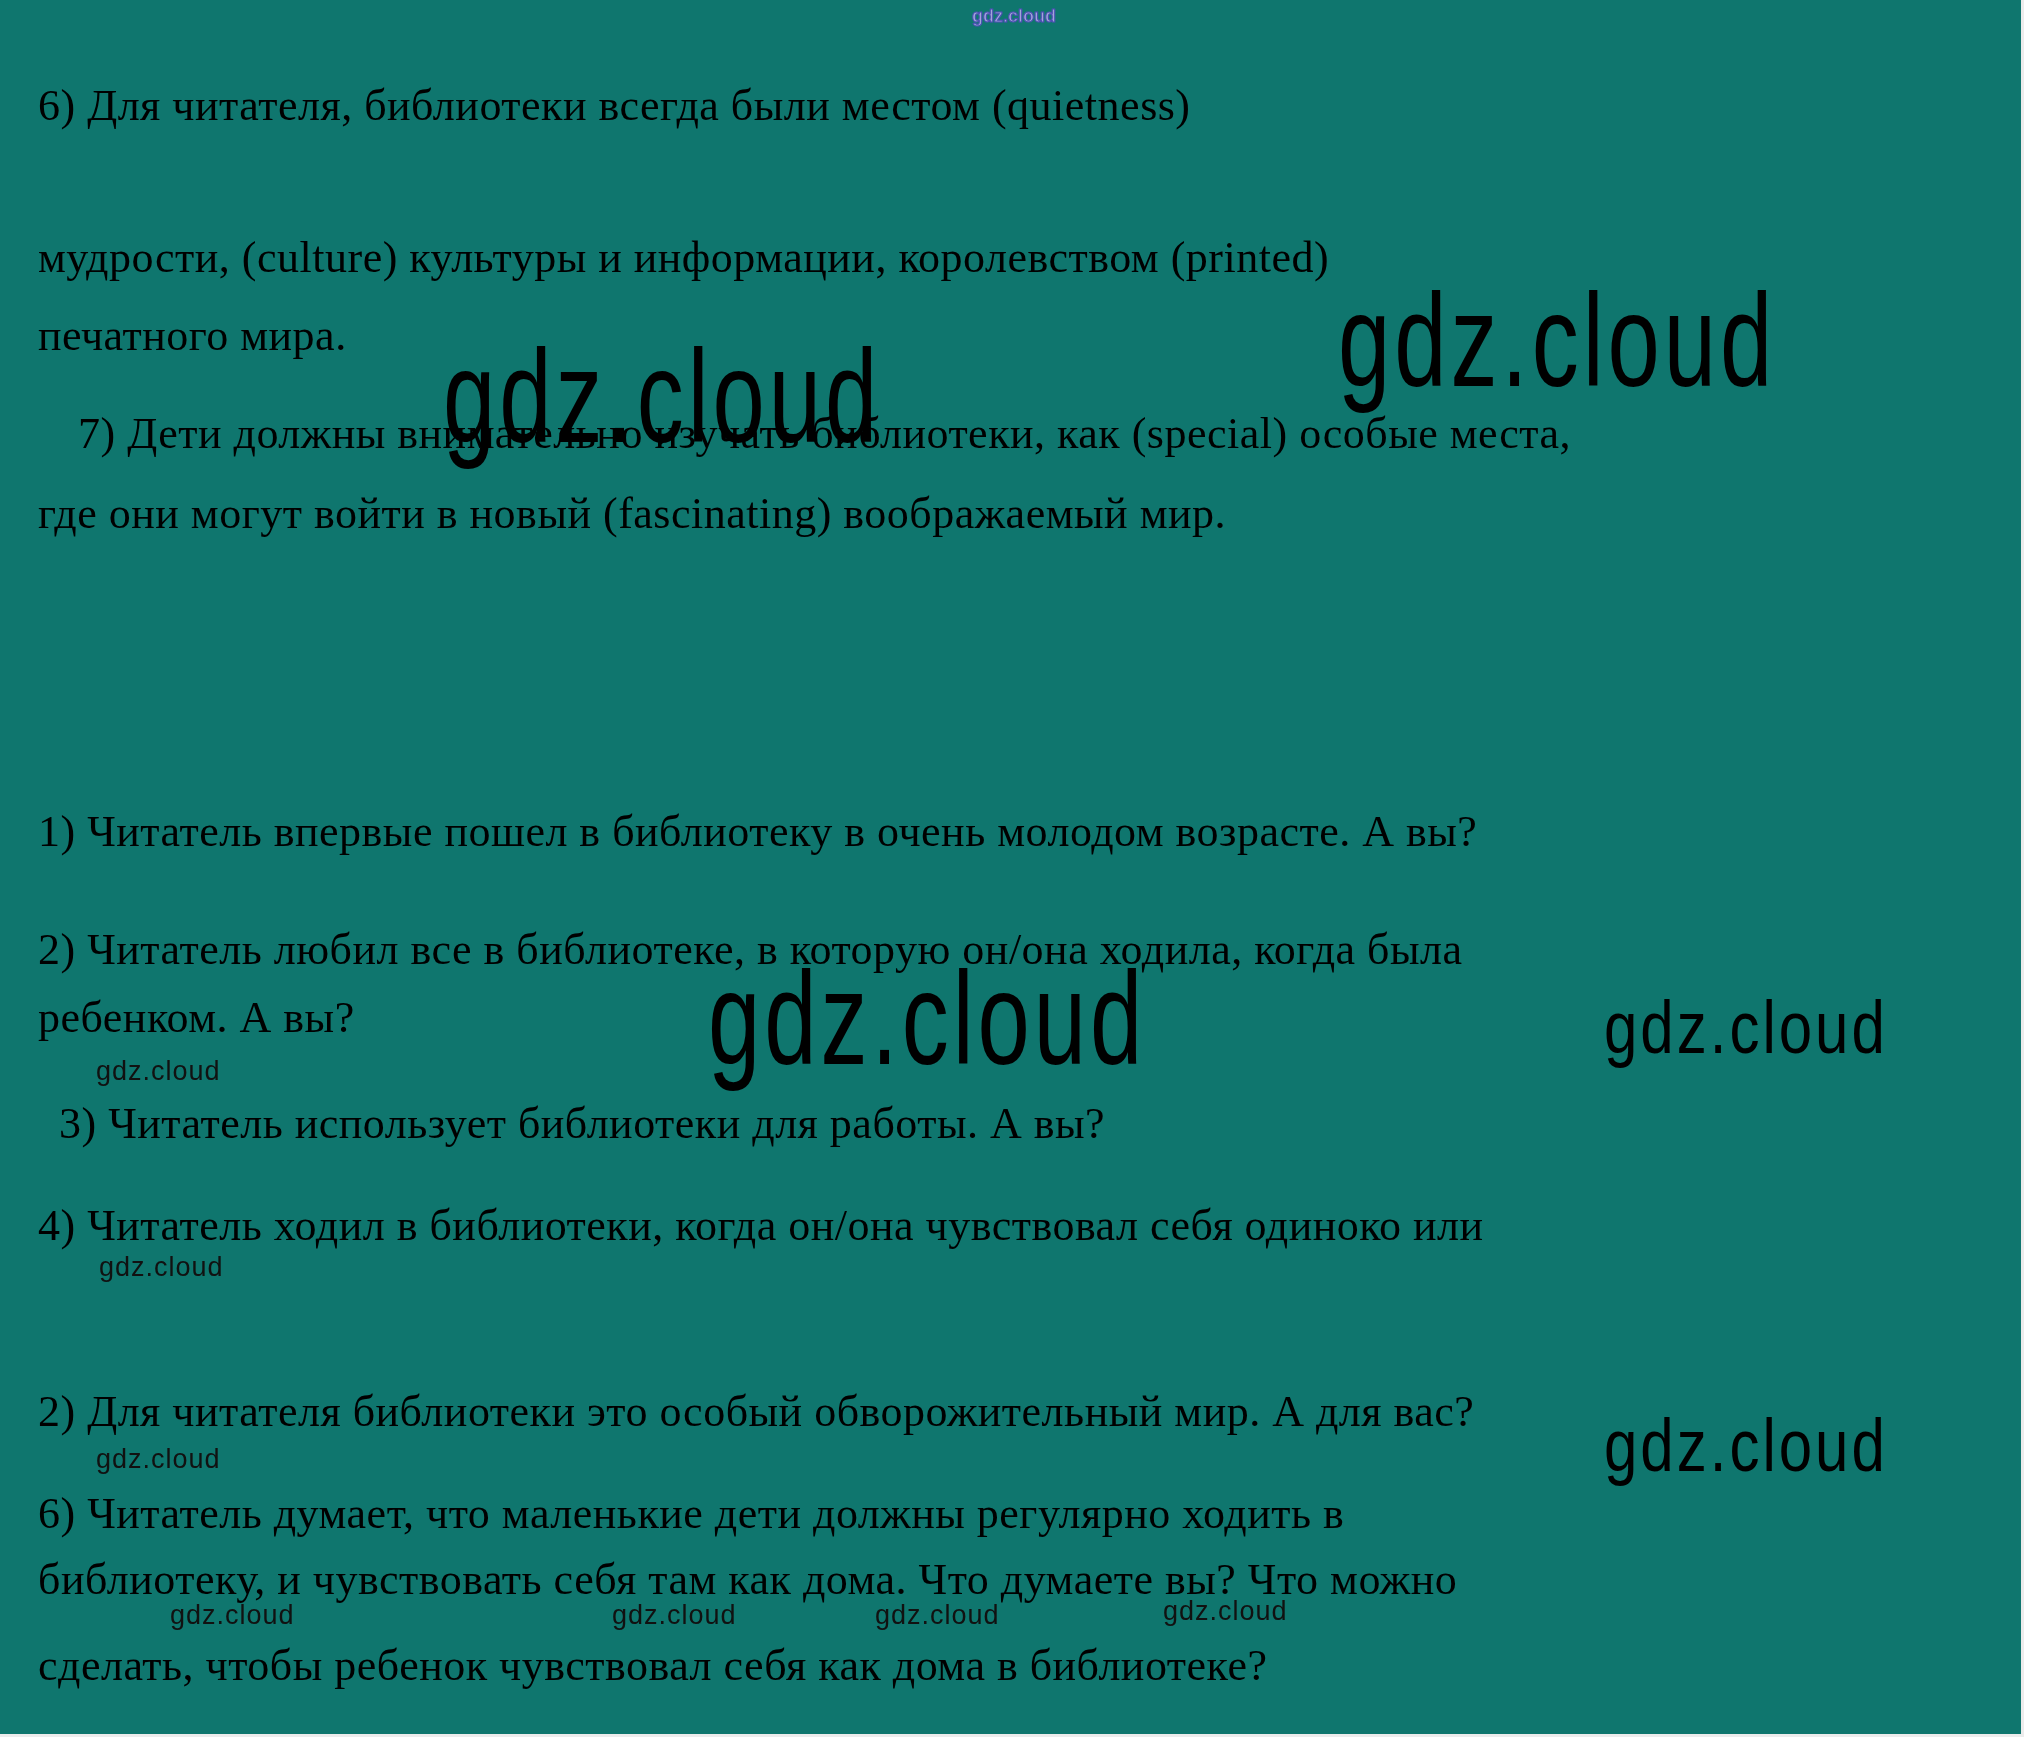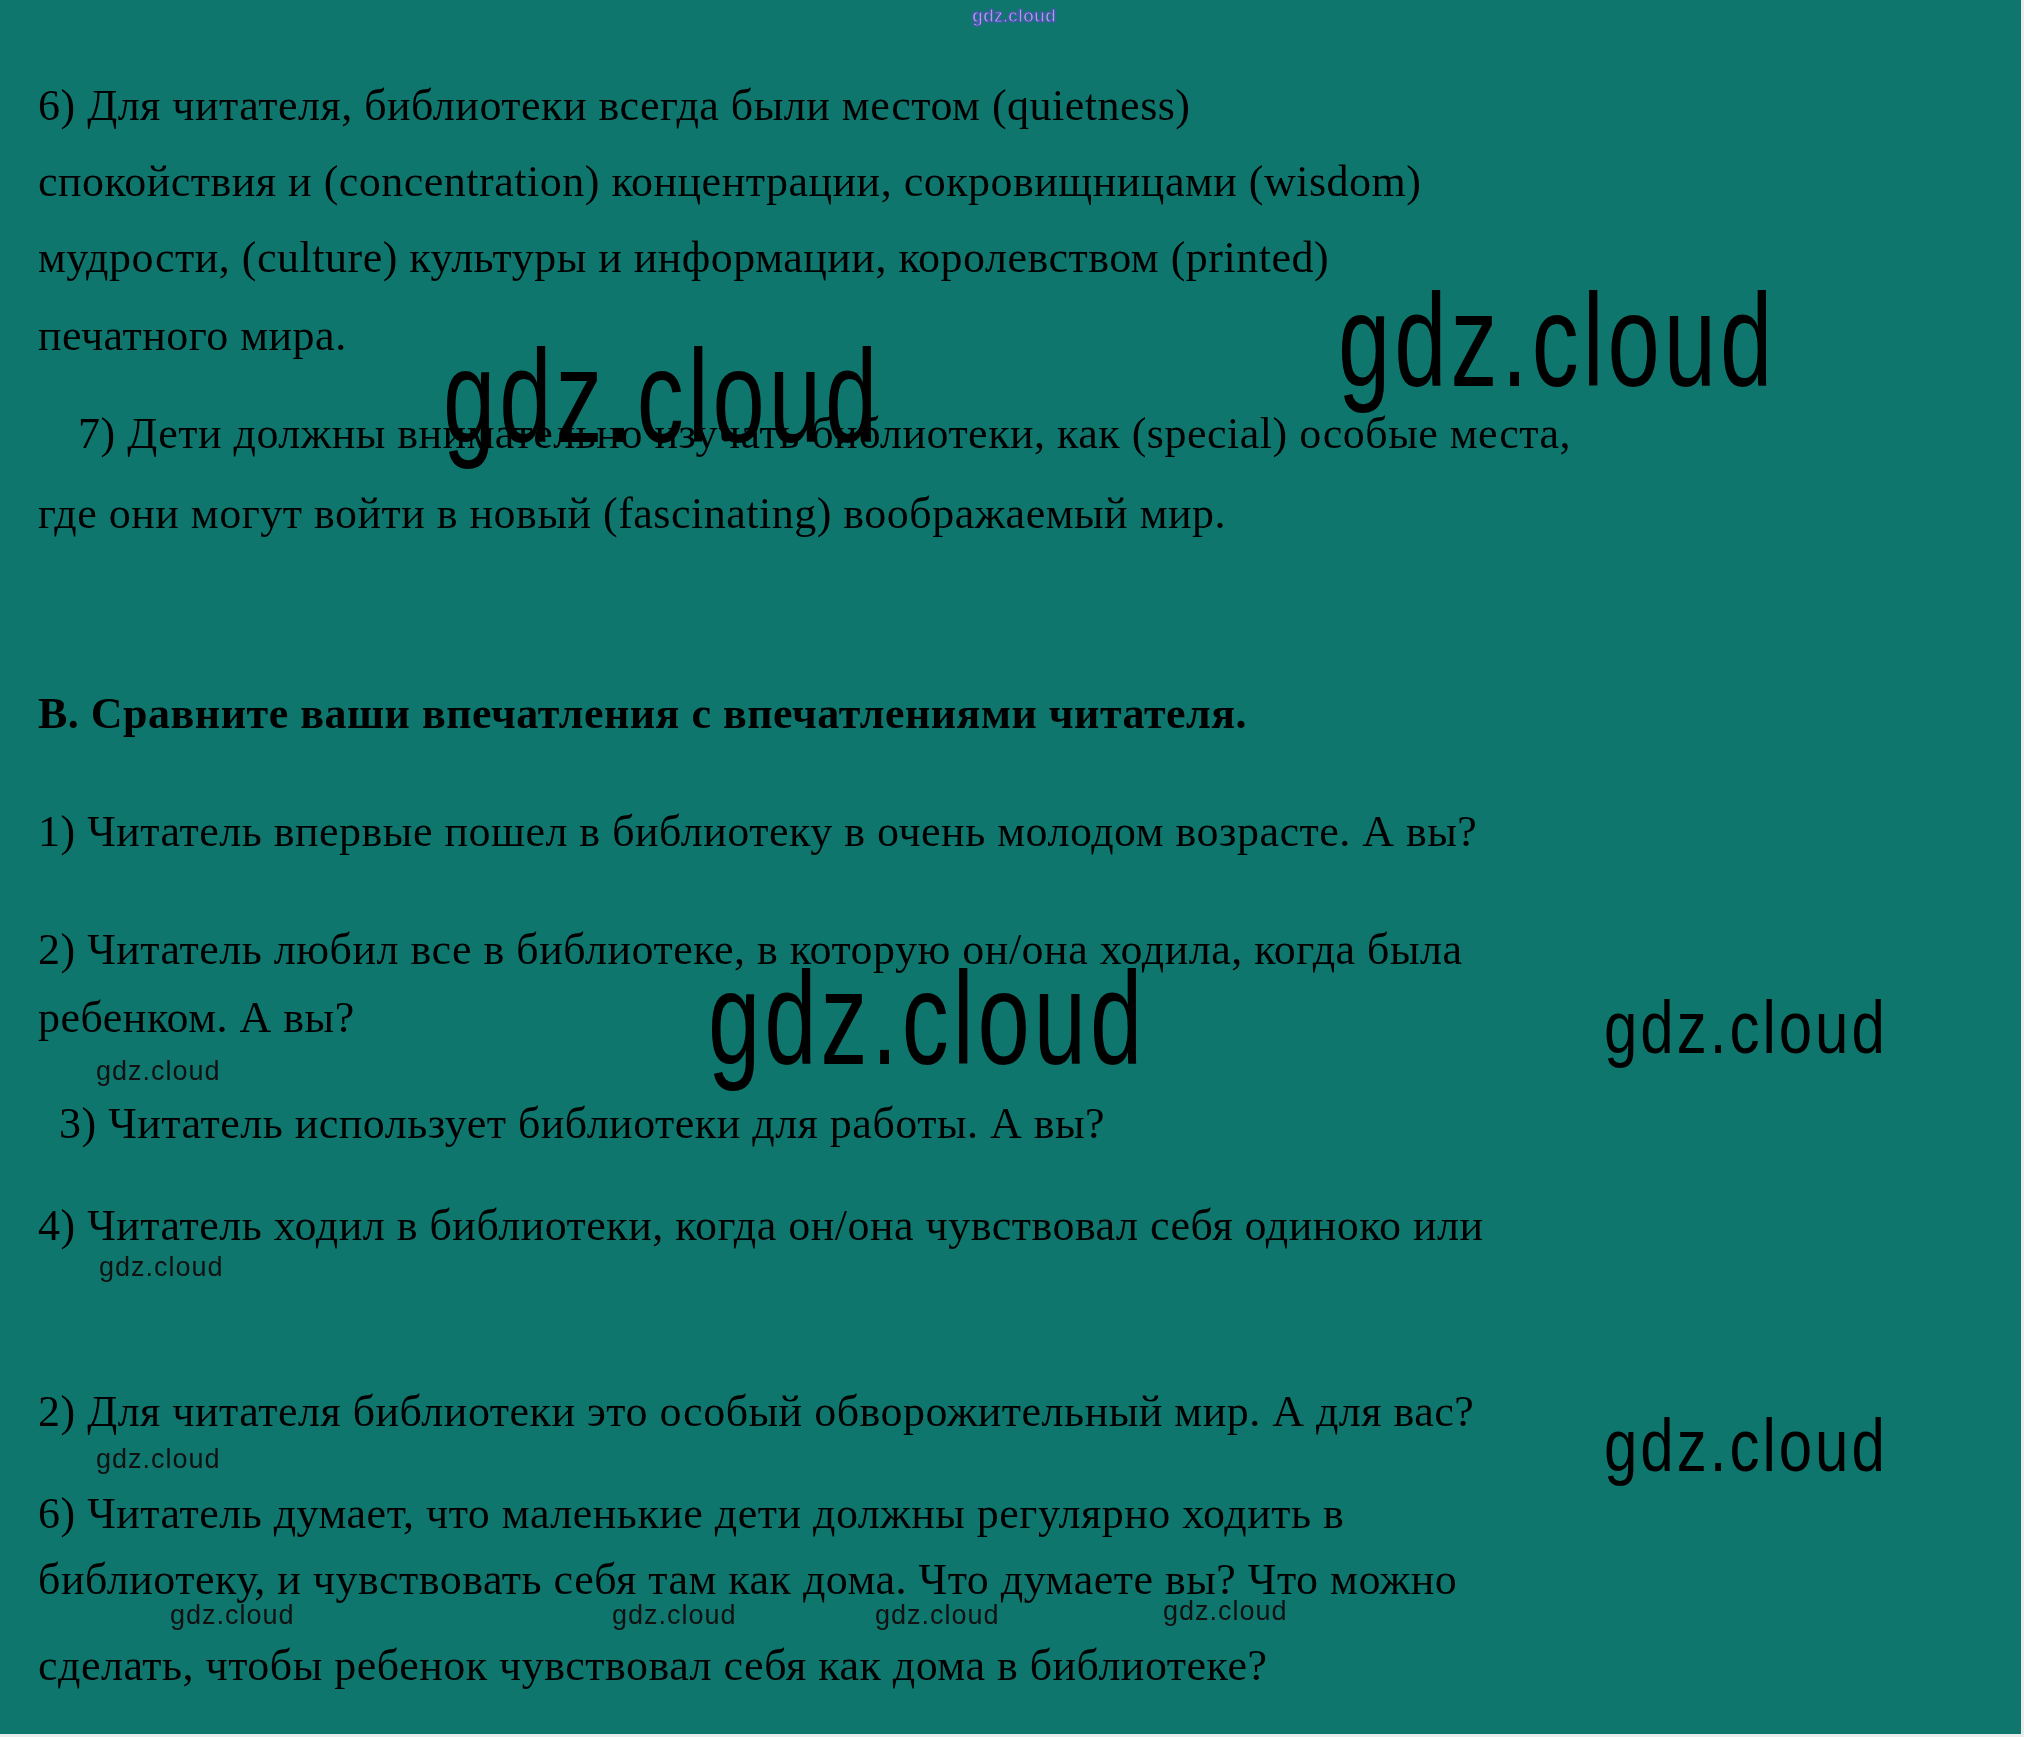--- a/index.html
+++ b/index.html
@@ -62,31 +62,29 @@
   }
 </style>
 </head>
 <body>
 
 <div class="page">
 
   <div class="wm wm-top" style="left:972px; top:6px;">gdz.cloud</div>
 
   <div class="line" style="top:80px;">6) Для читателя, библиотеки всегда были местом (quietness)</div>
-  <div class="line" style="top:156px;">спокойствия и (concentration) концентрации, сокровищницами (wisdom)</div>
   <div class="line" style="top:232px;">мудрости, (culture) культуры и информации, королевством (printed)</div>
   <div class="line" style="top:310px;">печатного мира.</div>
 
   <div class="wm wm-big" style="left:443px; top:322px;">gdz.cloud</div>
   <div class="wm wm-big" style="left:1338px; top:266px;">gdz.cloud</div>
 
   <div class="line" style="top:408px;margin-left:40px;">7) Дети должны внимательно изучать библиотеки, как (special) особые места,</div>
   <div class="line" style="top:488px;">где они могут войти в новый (fascinating) воображаемый мир.</div>
 
-  <div class="line heading" style="top:688px;">В. Сравните ваши впечатления с впечатлениями читателя.</div>
 
   <div class="line" style="top:806px;">1) Читатель впервые пошел в библиотеку в очень молодом возрасте. А вы?</div>
 
   <div class="line" style="top:924px;">2) Читатель любил все в библиотеке, в которую он/она ходила, когда была</div>
   <div class="line" style="top:992px;">ребенком. А вы?</div>
 
   <div class="wm wm-big" style="left:708px; top:944px;">gdz.cloud</div>
   <div class="wm wm-med" style="left:1604px; top:984px;">gdz.cloud</div>
 
   <div class="wm wm-small" style="left:96px; top:1056px;">gdz.cloud</div>

